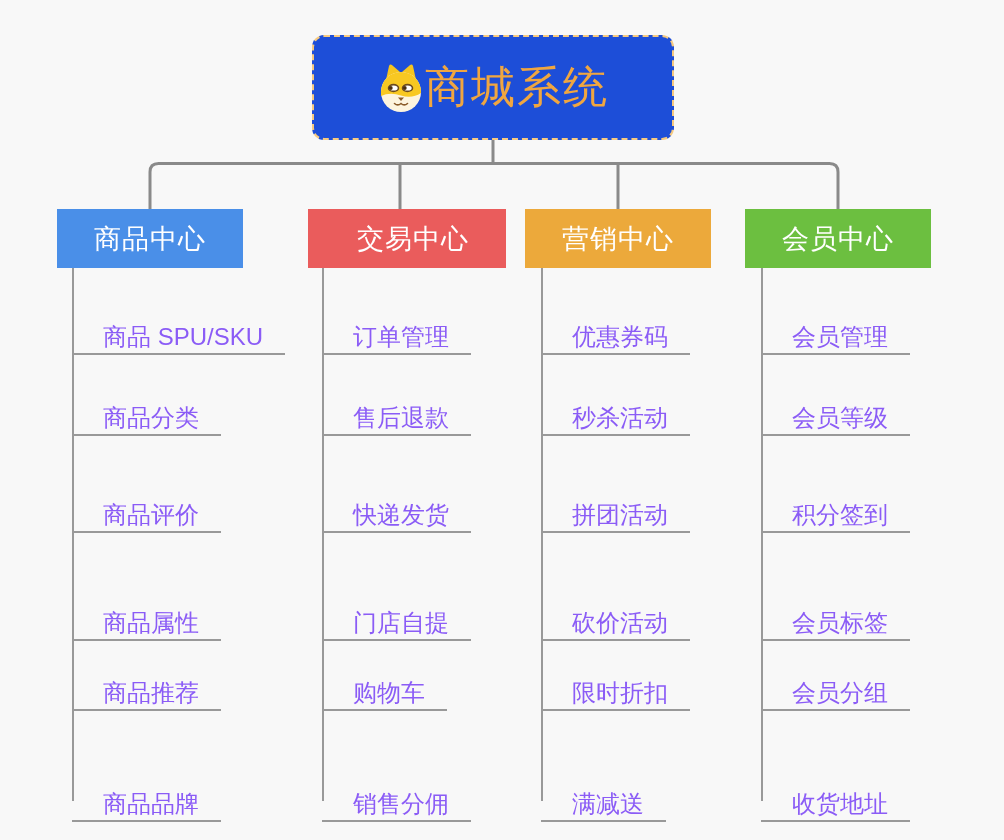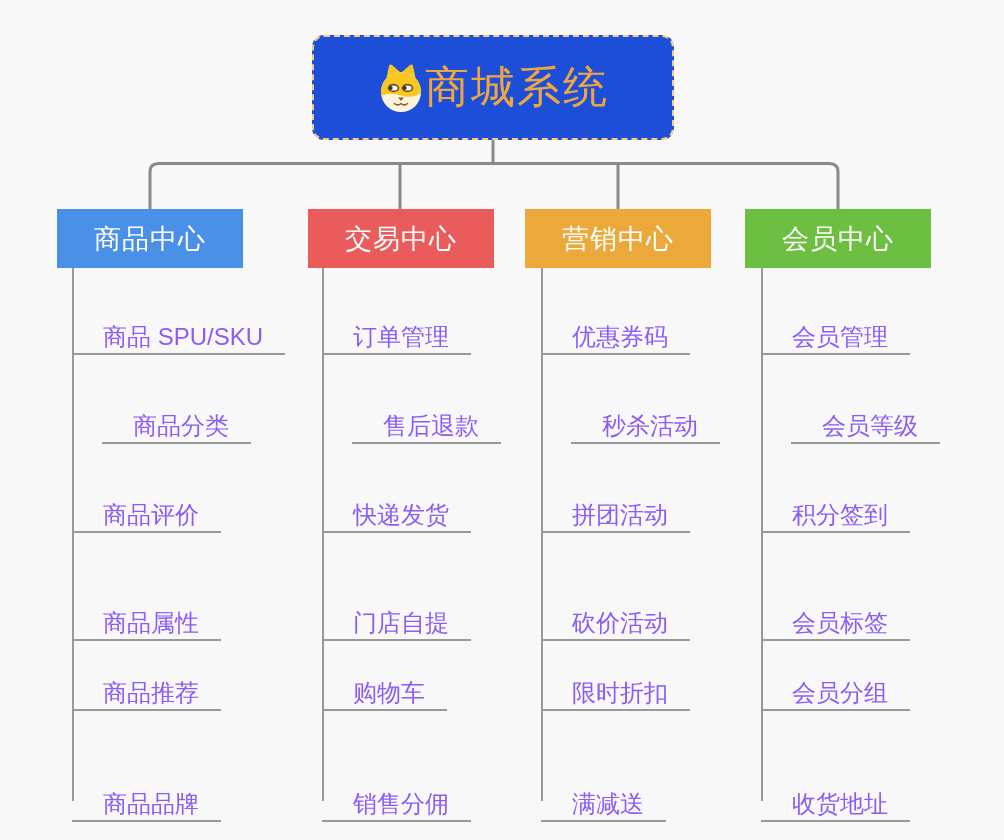--- a/index.html
+++ b/index.html
@@ -39,21 +39,21 @@
   .lc1{left:72px;} .lc2{left:322px;} .lc3{left:541px;} .lc4{left:761px;}
 
   .leaf{
     position:absolute;left:-2px;
     box-sizing:border-box;height:34px;line-height:31px;
     padding:0 22px 0 31px;
     border-bottom:2px solid #999999;
     font-size:24px;color:#8b5cf6;white-space:nowrap;
     display:inline-block;
   }
-  .k0{top:53px;} .k1{top:142px;margin-left:30px;} .k2{top:231px;} .k3{top:320px;margin-top:19px;} .k4{top:409px;} .k5{top:520px;text-align:right;}
+  .k0{top:53px;} .k1{top:134px;} .k2{top:231px;} .k3{top:320px;margin-top:19px;} .k4{top:409px;} .k5{top:520px;text-align:right;}
 </style>
 </head>
 <body>
 
 <div class="canvas">
 
   <svg class="connectors" viewBox="0 0 1004 840" xmlns="http://www.w3.org/2000/svg">
     <path d="M493 140 L493 163.5" stroke="#8a8a8a" stroke-width="3" fill="none"></path>
     <path d="M150 210 L150 172 Q150 163.5 158.5 163.5 L829.5 163.5 Q838 163.5 838 172 L838 210" stroke="#8a8a8a" stroke-width="3" fill="none"></path>
     <path d="M400 163.5 L400 210" stroke="#8a8a8a" stroke-width="3" fill="none"></path>
@@ -81,21 +81,21 @@
   <div class="branch-head bh1" style="background-color: rgb(74, 143, 232);">商品中心</div>
   <div class="leaf-col lc1">
     <span class="leaf k0">商品 SPU/SKU</span>
     <span class="leaf k1">商品分类</span>
     <span class="leaf k2">商品评价</span>
     <span class="leaf k3">商品属性</span>
     <span class="leaf k4">商品推荐</span>
     <span class="leaf k5">商品品牌</span>
   </div>
 
-  <div class="branch-head bh2" style="background-color: rgb(234, 92, 92);">交易中心</div>
+  <div class="branch-head bh2" style="background-color: rgb(234, 92, 92); padding-left: 12px;">交易中心</div>
   <div class="leaf-col lc2">
     <span class="leaf k0">订单管理</span>
     <span class="leaf k1">售后退款</span>
     <span class="leaf k2">快递发货</span>
     <span class="leaf k3">门店自提</span>
     <span class="leaf k4">购物车</span>
     <span class="leaf k5">销售分佣</span>
   </div>
 
   <div class="branch-head bh3" style="background-color: rgb(236, 169, 59);">营销中心</div>

